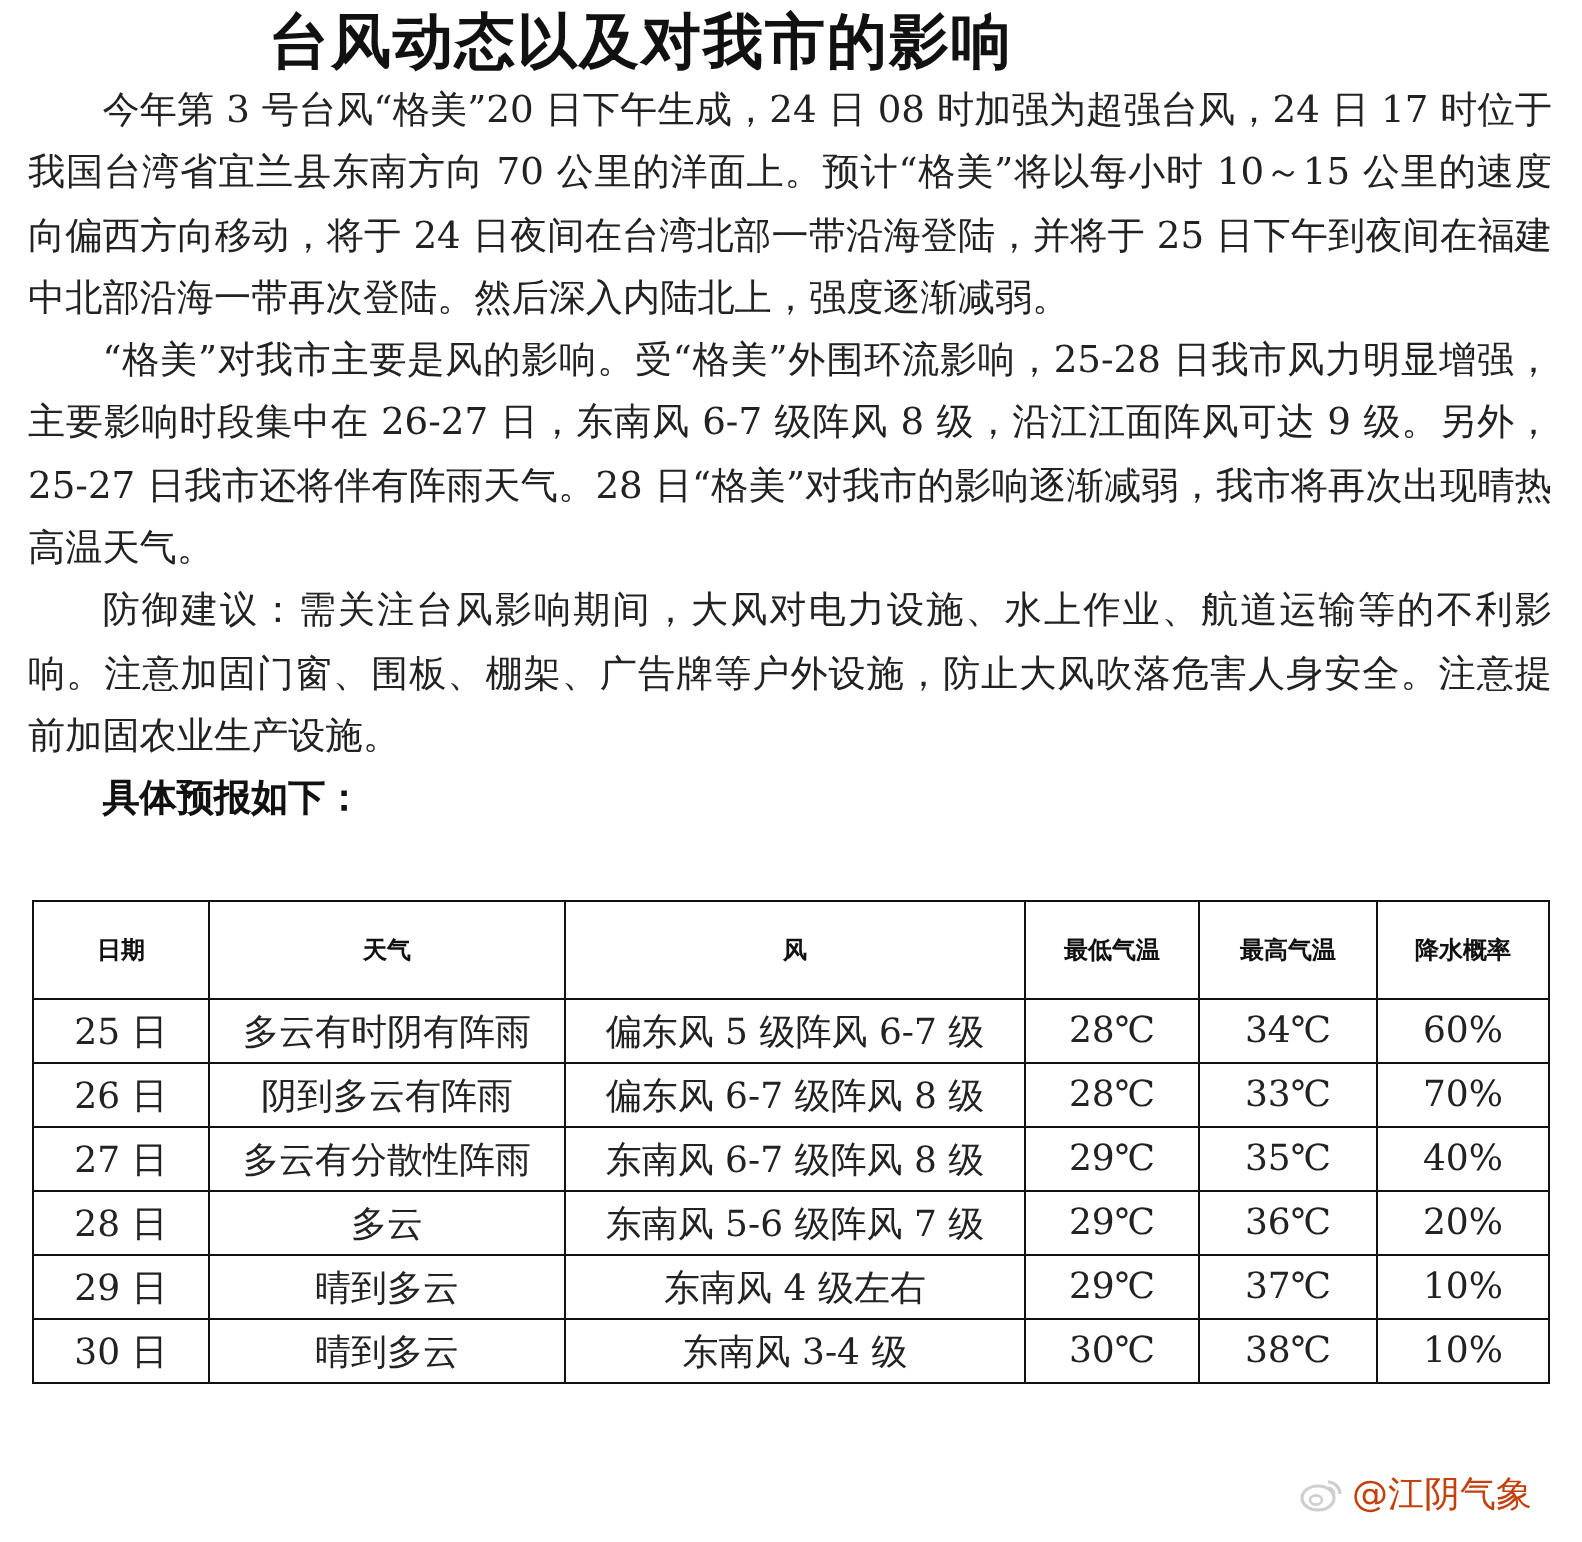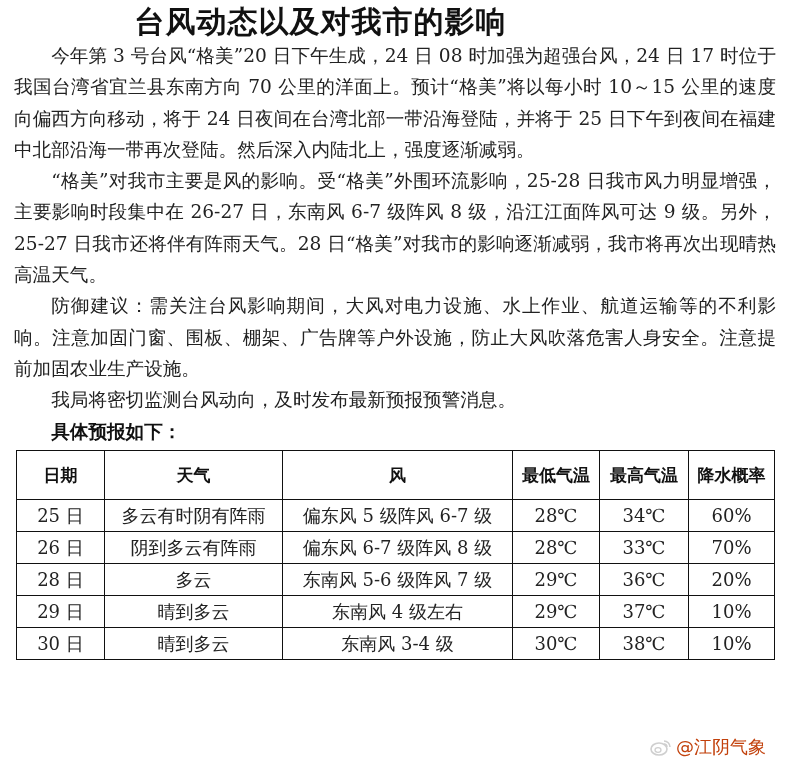--- a/index.html
+++ b/index.html
@@ -23,42 +23,41 @@
   .body-text p.label { font-weight: bold; font-family: "DejaVu Sans", sans-serif; color:#111; }
   table.forecast {
     position: absolute; left: 16px; top: 450px;
     border-collapse: collapse; table-layout: fixed;
     font-size: 18px; color: #222;
   }
   table.forecast th, table.forecast td {
     border: 1.5px solid #111; text-align: center; padding: 0; overflow: hidden; white-space: nowrap;
   }
   table.forecast th {
-    height: 48px; font-weight: bold; font-family: "DejaVu Sans", sans-serif; font-size: 17px; color:#111;
+    height: 48px; font-weight: bold; font-family: "DejaVu Sans", sans-serif; font-size: 12px; color:#111;
   }
   table.forecast td { height: 31px; }
   .watermark {
     position: absolute; left: 650px; top: 735px;
     font-family: "DejaVu Sans", sans-serif; font-size: 18px; color: #c2410c;
     display: flex; align-items: center; gap: 4px;
   }
   .watermark .weibo {
     width: 22px; height: 18px; position: relative; display: inline-block;
   }
 </style>
 </head>
 <body>
 
 <div class="title">台风动态以及对我市的影响</div>
 
 <div class="body-text">
   <p>今年第 3 号台风“格美”20 日下午生成，24 日 08 时加强为超强台风，24 日 17 时位于我国台湾省宜兰县东南方向 70 公里的洋面上。预计“格美”将以每小时 10～15 公里的速度向偏西方向移动，将于 24 日夜间在台湾北部一带沿海登陆，并将于 25 日下午到夜间在福建中北部沿海一带再次登陆。然后深入内陆北上，强度逐渐减弱。</p>
   <p>“格美”对我市主要是风的影响。受“格美”外围环流影响，25-28 日我市风力明显增强，主要影响时段集中在 26-27 日，东南风 6-7 级阵风 8 级，沿江江面阵风可达 9 级。另外，25-27 日我市还将伴有阵雨天气。28 日“格美”对我市的影响逐渐减弱，我市将再次出现晴热高温天气。</p>
   <p>防御建议：需关注台风影响期间，大风对电力设施、水上作业、航道运输等的不利影响。注意加固门窗、围板、棚架、广告牌等户外设施，防止大风吹落危害人身安全。注意提前加固农业生产设施。</p>
-  <p>我局将密切监测台风动向，及时发布最新预报预警消息。</p>
   <p class="label">具体预报如下：</p>
 </div>
 
 <table class="forecast">
   <colgroup>
     <col style="width:88px">
       <col style="width:178px">
       <col style="width:230px">
     <col style="width:87px">
       <col style="width:89px">
@@ -83,20 +82,28 @@
       <td>34℃</td>
       <td>60%</td>
     </tr>
     <tr>
       <td>26 日</td>
       <td>阴到多云有阵雨</td>
       <td>偏东风 6-7 级阵风 8 级</td>
       <td>28℃</td>
       <td>33℃</td>
       <td>70%</td>
+    </tr>
+    <tr>
+      <td>27 日</td>
+      <td>多云有分散性阵雨</td>
+      <td>东南风 6-7 级阵风 8 级</td>
+      <td>29℃</td>
+      <td>35℃</td>
+      <td>40%</td>
     </tr>
     <tr>
       <td>28 日</td>
       <td>多云</td>
       <td>东南风 5-6 级阵风 7 级</td>
       <td>29℃</td>
       <td>36℃</td>
       <td>20%</td>
     </tr>
     <tr>

